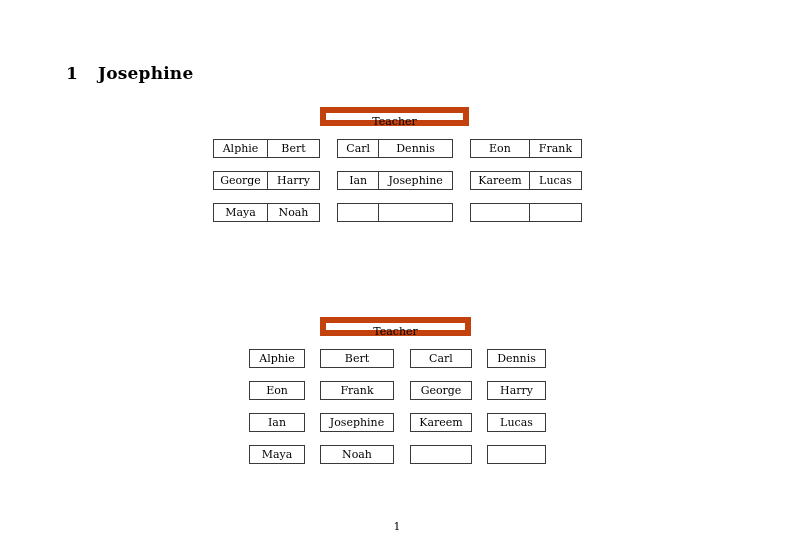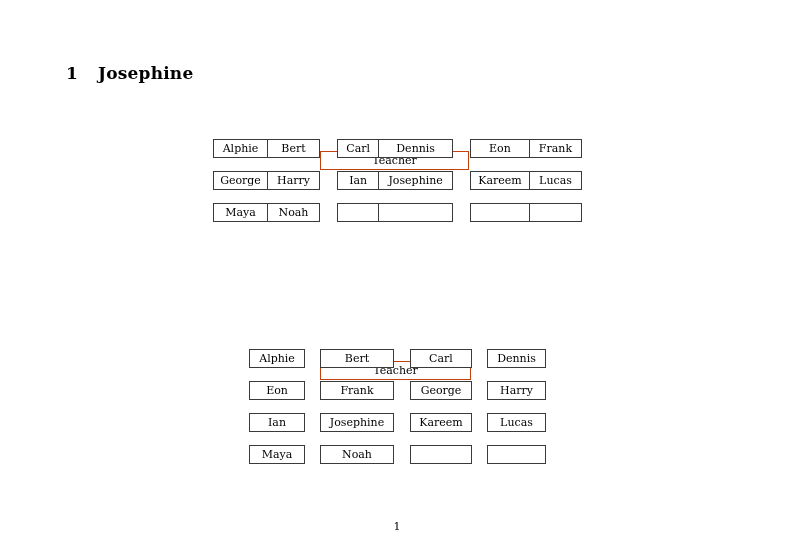--- a/index.html
+++ b/index.html
@@ -68,29 +68,28 @@
     white-space: nowrap;
     overflow: hidden;
     height: 100%;
   }
   .group-box .cell + .cell {
     border-left: 1px solid #3a3a3a;
   }
 
   .teacher-box {
     position: absolute;
-    border: 1px solid #c2410c;
+    border: 6px solid #c2410c;
     box-sizing: border-box;
     height: 19px;
     background: #ffffff;
     font-size: 11px;
     line-height: 17px;
     text-align: center;
     white-space: nowrap;
-    margin-top: 44px;
   }
 
   
   #page-number {
     position: absolute;
     top: 520px;
     left: 0;
     width: 794px;
     text-align: center;
     font-size: 11px;

